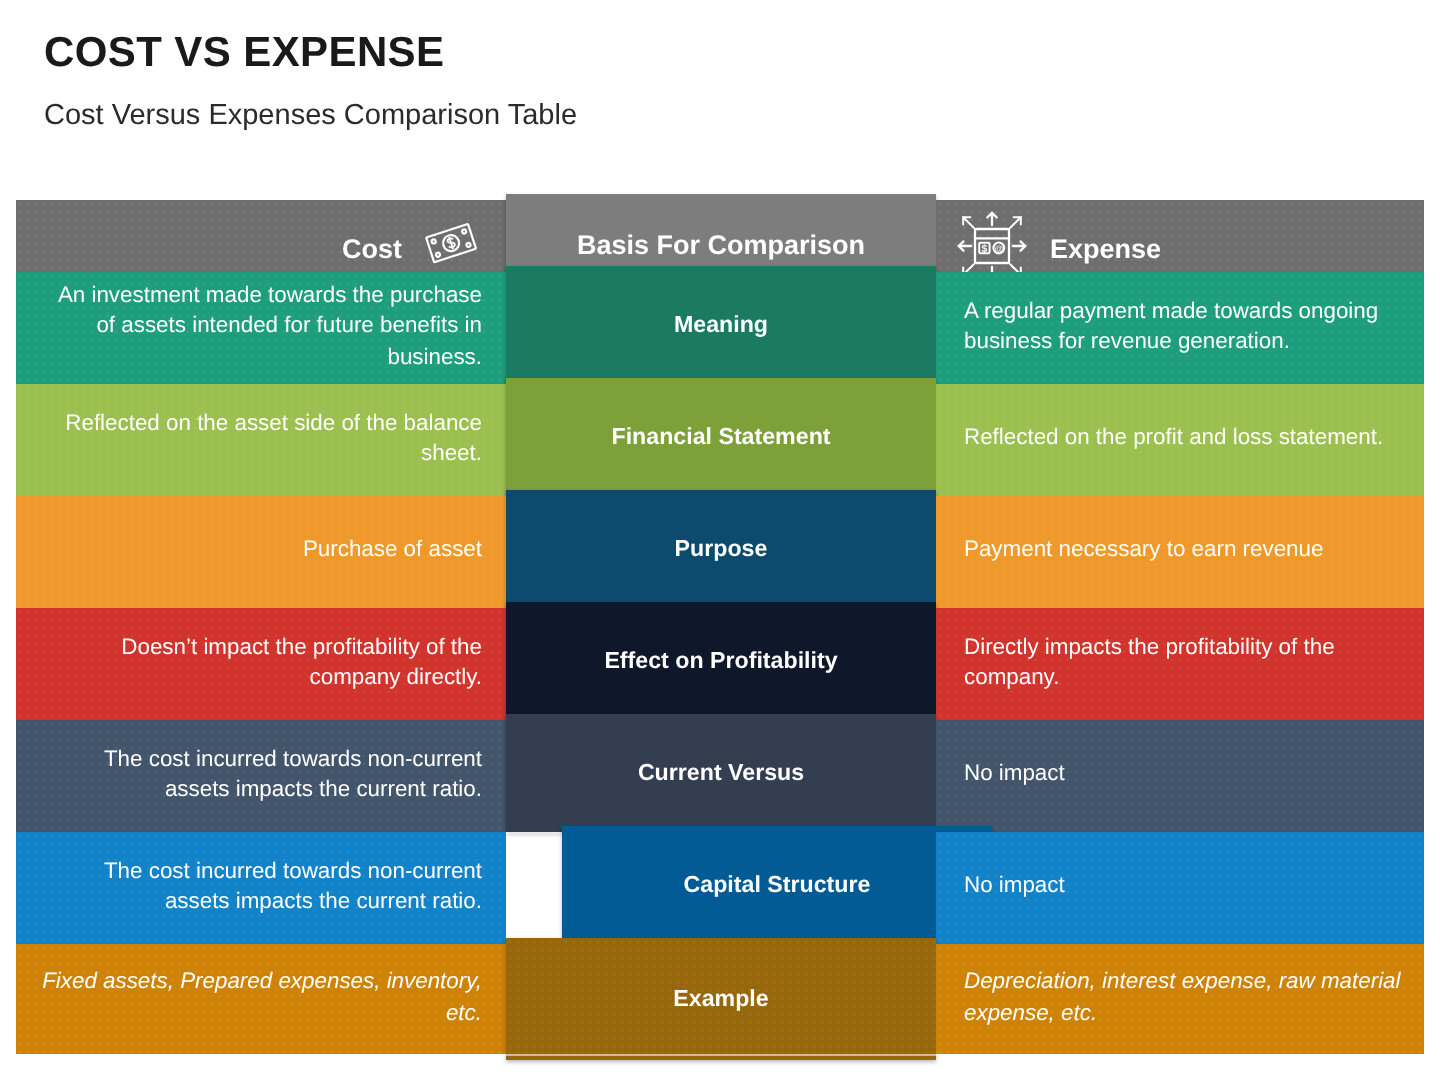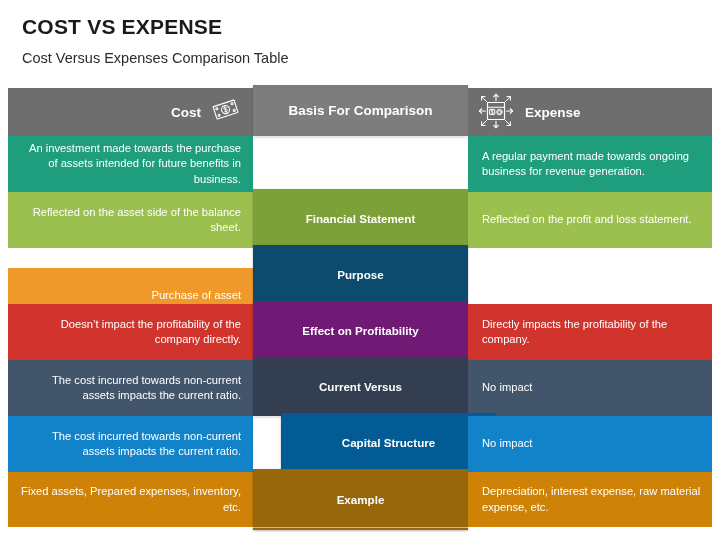--- a/index.html
+++ b/index.html
@@ -130,29 +130,29 @@
     font-size: 13.5px;
   }
 
   .hdr-icon { flex: 0 0 auto; display: block; }
 
   
   .r-teal    { background: #1f9e7e; }
   .r-teal-m  { background: #1a7a62; }
   .r-green   { background: #9cc04f; }
   .r-green-m { background: #7da039; }
-  .r-orange  { background: #f0992b; margin-top: 20px; }
+  .r-orange  { background: #f0992b; }
   .r-orange-m{ background: #0c4a6e; }
   .r-red     { background: #d0342c; }
-  .r-red-m   { background: #701a75; }
+  .r-red-m   { background: #0f172a; }
   .r-slate   { background: #42556b; }
   .r-slate-m { background: #333e50; }
   .r-blue    { background: #1383c9; }
   .r-blue-m  { background: #035b95; }
-  .r-gold    { background: #ce8208; }
+  .r-gold    { background: #ce8208; font-style: italic; }
   .r-gold-m  { background: #97670b; }
 
   .dots {
     background-image: radial-gradient(rgba(255,255,255,0.085) 0.6px, transparent 0.7px);
     background-size: 4px 4px;
   }
 
   
   .row::after {
     content: "";
@@ -167,21 +167,21 @@
 
 <div id="stage">
 
   <div id="title-block">
     <div id="page-title">COST VS EXPENSE</div>
     <div id="page-subtitle">Cost Versus Expenses Comparison Table</div>
   </div>
 
   <div id="table">
 
-    <div class="row" style="top:0; height:48px;">
+    <div class="row" style="top:12px; height:48px;">
       <div id="header-left">
         <span>Cost</span>
         <span class="hdr-icon">
           <svg width="30" height="26" viewBox="0 0 30 26">
             <g transform="rotate(-18 15 13)" fill="none" stroke="#ffffff" stroke-width="1.1">
               <rect x="4" y="5" width="22" height="13" rx="0.5"></rect>
               <circle cx="15" cy="11.5" r="4"></circle>
               <path d="M16.6 9.9c-.4-.5-1-.8-1.6-.8-.8 0-1.4.5-1.4 1.1 0 1.5 3 .7 3 2.2 0 .7-.6 1.2-1.5 1.2-.7 0-1.3-.3-1.7-.8" stroke-width="0.9"></path>
               <path d="M15 8.3v6.4" stroke-width="0.9"></path>
               <circle cx="7" cy="8" r="1"></circle>
@@ -214,32 +214,34 @@
               <path d="M5.6 9.2V5.6h3.6M34.4 9.2V5.6h-3.6M5.6 30.8v3.6h3.6M34.4 30.8v3.6h-3.6" stroke-width="1"></path>
             </g>
           </svg>
         </span>
         <span>Expense</span>
       </div>
     </div>
 
     <div class="row" style="top:48px; height:56px;">
       <div class="cell cell-left r-teal dots">An investment made towards the purchase of assets intended for future benefits in business.</div>
+      <div class="mid r-teal-m" style="top:-3px; height:59px;">Meaning</div>
       <div class="cell cell-right r-teal dots">A regular payment made towards ongoing business for revenue generation.</div>
     </div>
 
     <div class="row" style="top:104px; height:56px;">
       <div class="cell cell-left r-green dots">Reflected on the asset side of the balance sheet.</div>
       <div class="mid r-green-m" style="top:-3px; height:59px;">Financial Statement</div>
       <div class="cell cell-right r-green dots">Reflected on the profit and loss statement.</div>
     </div>
 
     <div class="row" style="top:160px; height:56px;">
       <div class="cell cell-left r-orange dots">Purchase of asset</div>
       <div class="mid r-orange-m" style="top:-3px; height:59px;">Purpose</div>
+      <div class="cell cell-right r-orange dots">Payment necessary to earn revenue</div>
     </div>
 
     <div class="row" style="top:216px; height:56px;">
       <div class="cell cell-left r-red dots">Doesn’t impact the profitability of the company directly.</div>
       <div class="mid r-red-m" style="top:-3px; height:59px;">Effect on Profitability</div>
       <div class="cell cell-right r-red dots">Directly impacts the profitability of the company.</div>
     </div>
 
     <div class="row" style="top:272px; height:56px;">
       <div class="cell cell-left r-slate dots">The cost incurred towards non-current assets impacts the current ratio.</div>

